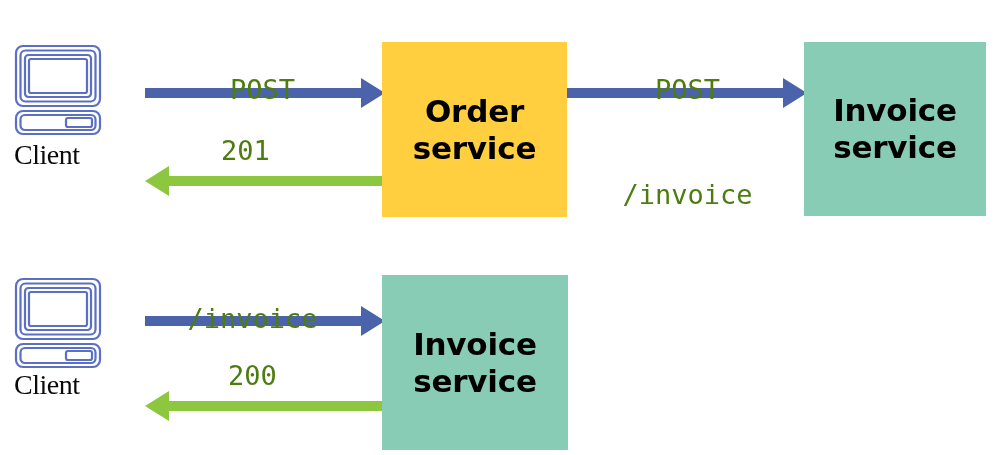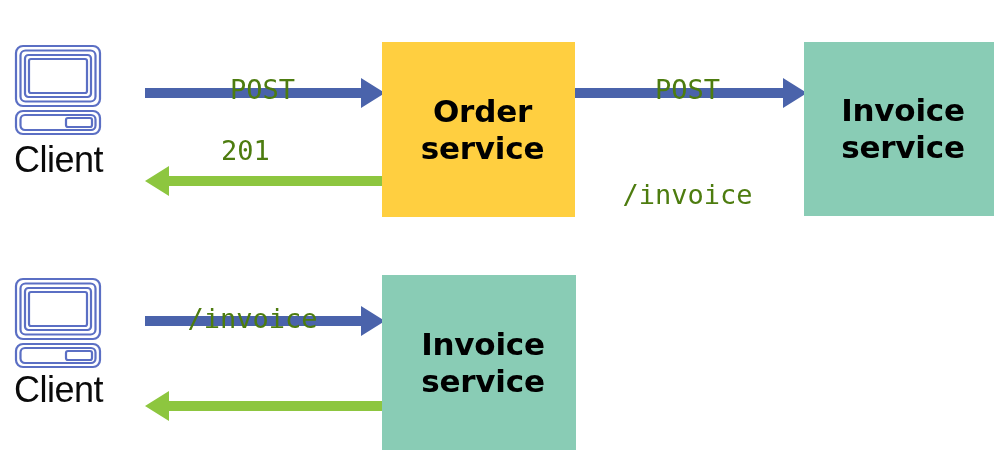--- a/index.html
+++ b/index.html
@@ -21,27 +21,26 @@
     align-items: center;
     justify-content: center;
     text-align: center;
     font-family: "DejaVu Sans", sans-serif;
     font-weight: bold;
     font-size: 31px;
     line-height: 1.18;
     color: #000000;
     letter-spacing: -0.2px;
     z-index: 3;
-    padding-left: 8px;
   }
   .client-label {
     position: absolute;
-    font-family: Liberation Sans, sans-serif;
+    font-family: Liberation Serif, serif;
     font-weight: 400;
-    font-size: 36px;
+    font-size: 28px;
     color: #0a0a0a;
     letter-spacing: -0.5px;
     white-space: nowrap;
     z-index: 3;
   }
   .edge-label {
     position: absolute;
     font-family: "DejaVu Sans Mono", monospace;
     font-size: 27px;
     line-height: 1.30;
@@ -143,20 +142,21 @@
   <div class="edge-label" style="left:145px; top:231px; width:215px; text-align:center;">
     <div>/invoice</div>
   </div>
 
   <div class="arrow" style="left:145px; top:306px;">
     <svg width="240" height="30" viewBox="0 0 240 30" aria-hidden="true">
       <path d="M0,10 L216,10 L216,0 L240,15 L216,30 L216,20 L0,20 Z" fill="#4a63ab"></path>
     </svg>
   </div>
 
+  <div class="edge-label" style="left:145px; top:358px; width:215px; text-align:center;">200</div>
 
   <div class="arrow" style="left:145px; top:391px;">
     <svg width="240" height="30" viewBox="0 0 240 30" aria-hidden="true">
       <path d="M240,10 L24,10 L24,0 L0,15 L24,30 L24,20 L240,20 Z" fill="#8dc63f"></path>
     </svg>
   </div>
 
   <div class="node-box" style="left:382px; top:275px; width:186px; height:175px; background:#89ccb5;">
     <div>
       <div>Invoice</div>

